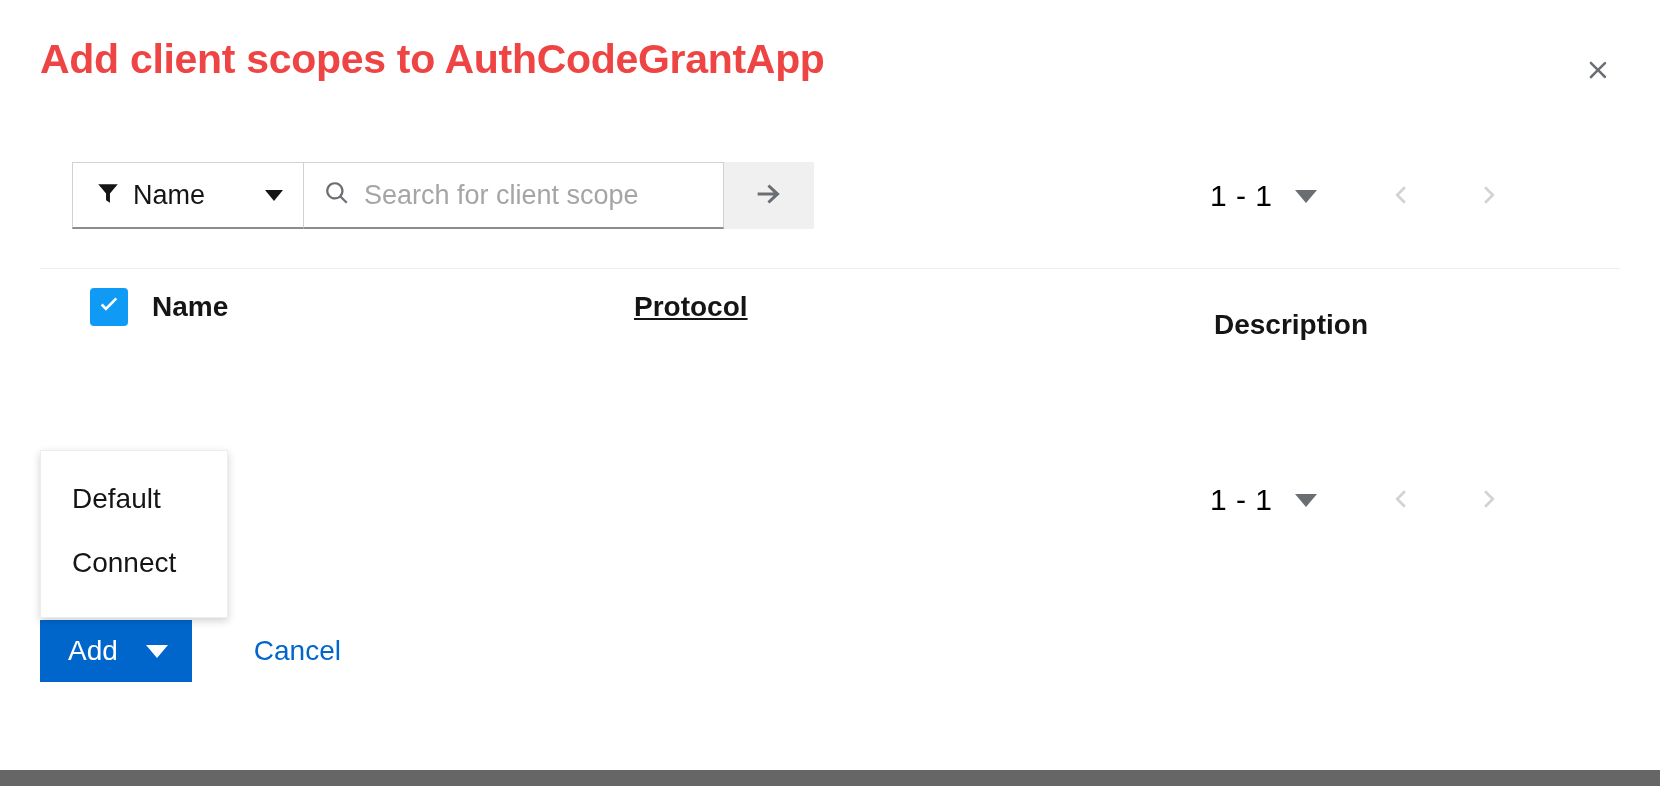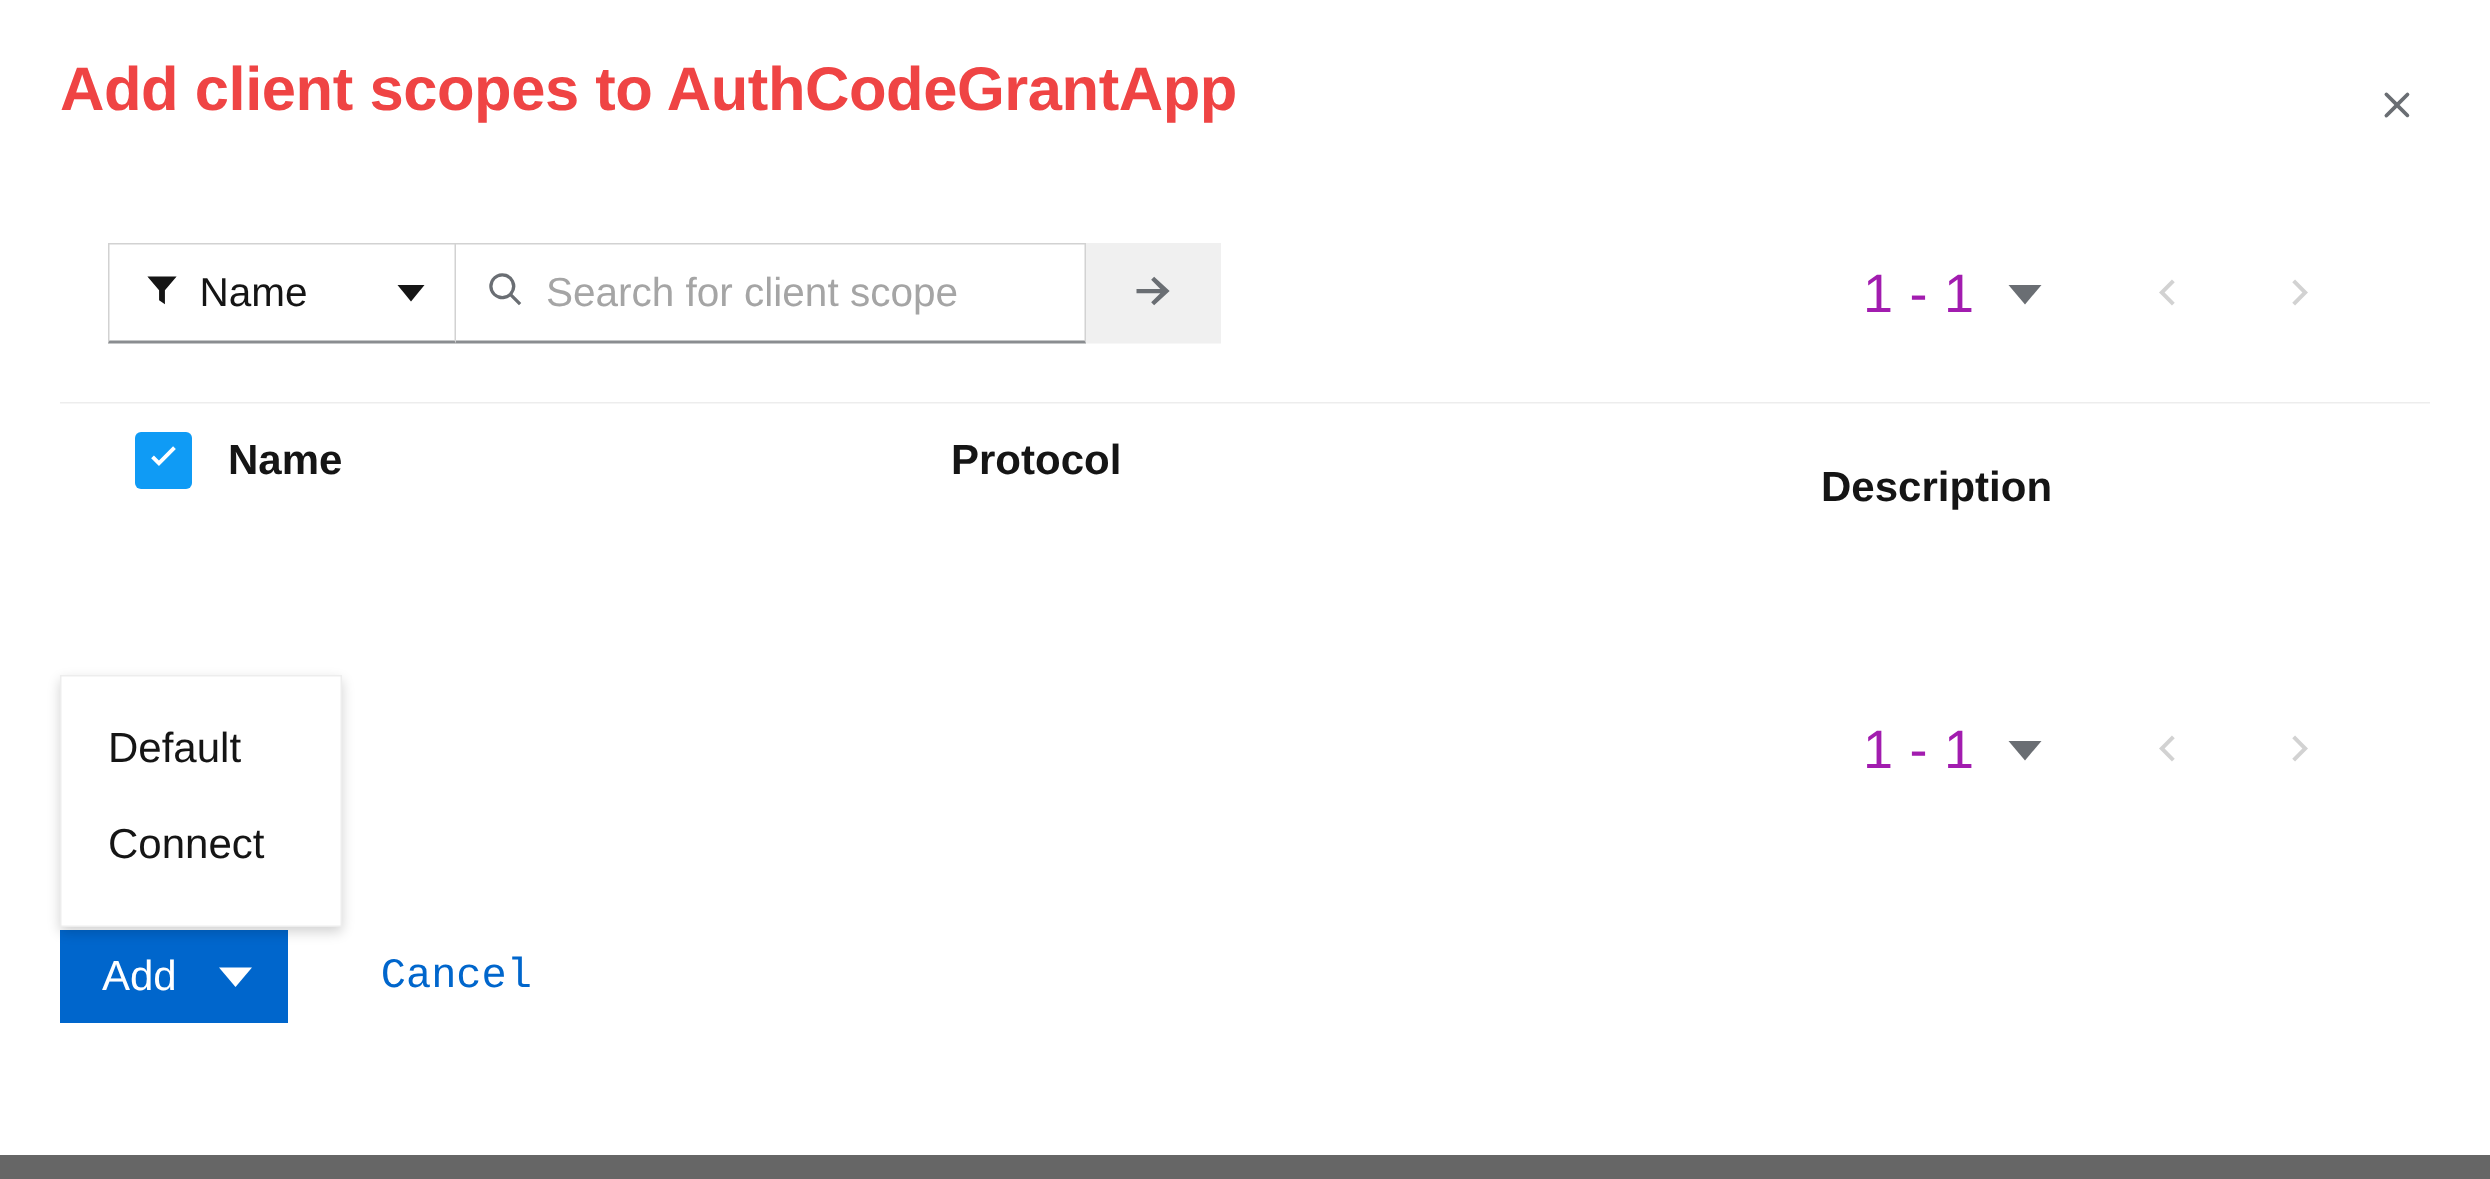--- a/index.html
+++ b/index.html
@@ -144,25 +144,24 @@
   
   .pagination {
     position: absolute;
     display: flex;
     align-items: center;
     height: 60px;
   }
   .pagination.top { left: 1210px; top: 166px; }
   .pagination.bottom { left: 1210px; top: 470px; }
   .page-count {
-    font-size: 36px;
-    color: #a21caf;
+    font-size: 30px;
+    color: #000000;
     white-space: nowrap;
     letter-spacing: 0.5px;
-    margin-left: 32px;
   }
   .page-caret {
     width: 0; height: 0;
     border-left: 11px solid transparent;
     border-right: 11px solid transparent;
     border-top: 13px solid #6a6e73;
     margin-left: 22px;
     cursor: pointer;
   }
   .page-nav {
@@ -205,20 +204,21 @@
   }
   .cell-name {
     width: 482px;
     flex: 0 0 auto;
     font-size: 28px;
   }
   .cell-protocol {
     width: 580px;
     flex: 0 0 auto;
     font-size: 28px;
+    text-decoration: underline;
   }
   .cell-desc {
     flex: 1 1 auto;
     font-size: 28px;
     margin-top: 36px;
   }
   .table-row.header .cell-name,
   .table-row.header .cell-protocol,
   .table-row.header .cell-desc {
     font-weight: 700;
@@ -288,21 +288,21 @@
   .add-caret {
     width: 0; height: 0;
     border-left: 11px solid transparent;
     border-right: 11px solid transparent;
     border-top: 13px solid #ffffff;
   }
   .cancel-link {
     margin-left: 62px;
     background: transparent;
     border: none;
-    font-family: Liberation Mono, monospace;
+    font-family: Liberation Sans, sans-serif;
     font-size: 28px;
     color: #0066cc;
     cursor: pointer;
     padding: 0;
   }
 
   
   .bottom-bar {
     position: absolute;
     left: 0;

